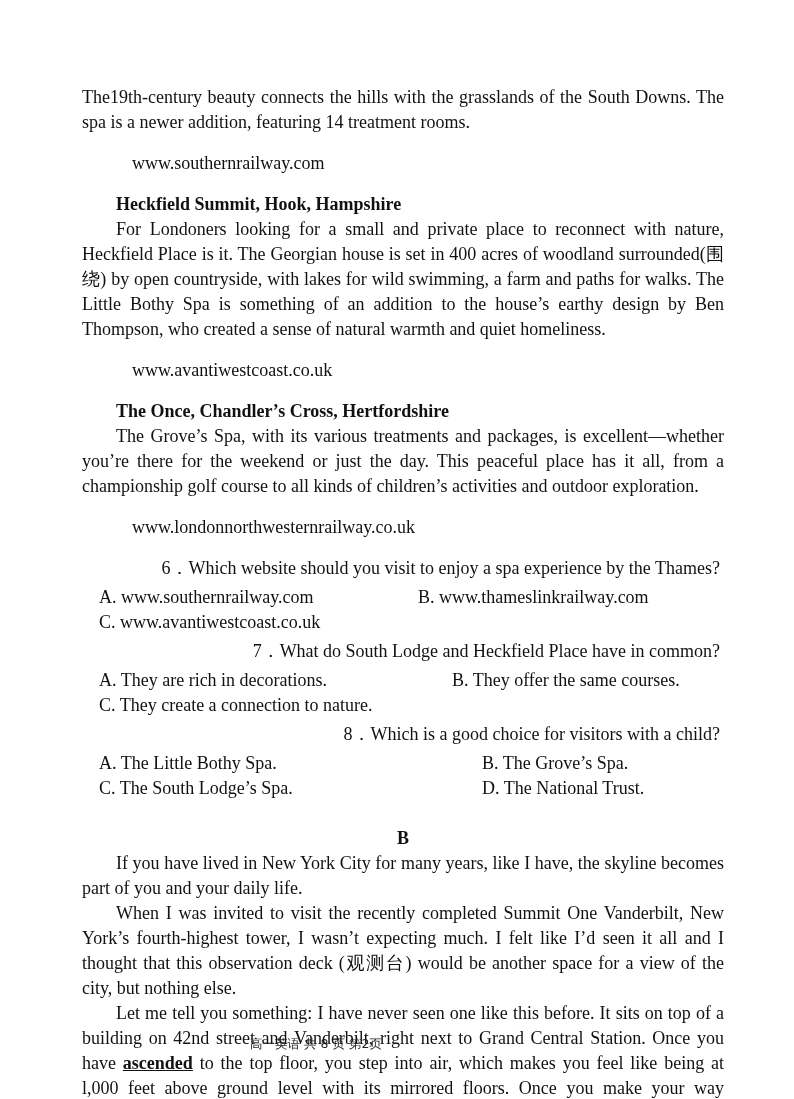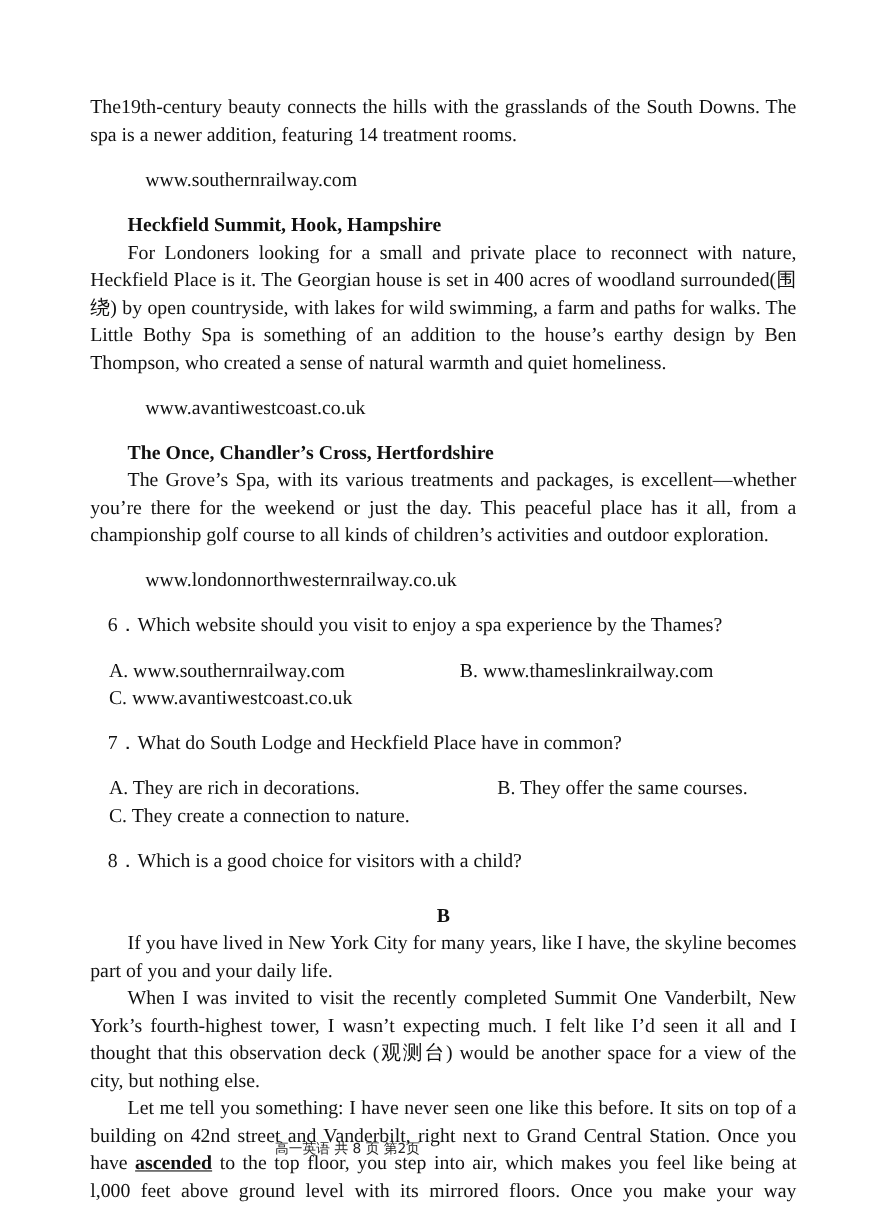--- a/index.html
+++ b/index.html
@@ -3,21 +3,21 @@
   <meta charset="utf-8">
   <style>
     html, body { margin: 0; padding: 0; background: #ffffff; }
     body { width: 794px; height: 1099px; position: relative; overflow: hidden;
       font-family: "Liberation Serif", "DejaVu Serif", serif; color: #111; }
     .page { position: absolute; left: 82px; top: 85px; width: 642px; font-size: 18px; line-height: 25px; }
     .p { text-align: justify; text-align-last: left; margin: 0; }
     .indent { text-indent: 34px; }
     .url { padding-left: 34px; margin: 16px; }
     .heading { padding-left: 34px; margin: 0; font-weight: bold; }
-    .q { margin: 16px; padding-left: 0; }
+    .q { margin: 4px; padding-left: 0; text-align: right; }
     .opts { display: grid; margin: 0; }
     .opts span { display: block; }
     .opts.q6 { grid-template-columns: 319px 323px; padding-left: 17px; }
     .opts.q7 { grid-template-columns: 353px 289px; padding-left: 17px; }
     .opts.q8 { grid-template-columns: 383px 259px; padding-left: 17px; }
     .section-b { text-align: center; font-weight: bold; margin: 25px 0 0 0; }
     .underline-bold { font-weight: bold; text-decoration: underline; }
     .footer { position: absolute; top: 1036px; left: 0; width: 632px; text-align: center;
       font-size: 12.5px; font-family: "DejaVu Sans", sans-serif; color: #222; }
   </style>
@@ -49,20 +49,26 @@
     <p class="q">7．What do South Lodge and Heckfield Place have in common?</p>
     <div class="opts q7">
       <span>A. They are rich in decorations.</span>
       <span>B. They offer the same courses.</span>
       <span>C. They create a connection to nature.</span>
     </div>
   </div>
 
   <div>
     <p class="q">8．Which is a good choice for visitors with a child?</p>
+    <div class="opts q8">
+      <span>A. The Little Bothy Spa.</span>
+      <span>B. The Grove’s Spa.</span>
+      <span>C. The South Lodge’s Spa.</span>
+      <span>D. The National Trust.</span>
+    </div>
   </div>
 
   <p class="section-b">B</p>
   <p class="p indent">If you have lived in New York City for many years, like I have, the skyline becomes part of you and your daily life.</p>
   <p class="p indent">When I was invited to visit the recently completed Summit One Vanderbilt, New York’s fourth-highest tower, I wasn’t expecting much. I felt like I’d seen it all and I thought that this observation deck (观测台) would be another space for a view of the city, but nothing else.</p>
   <p class="p indent"><span>Let me tell you something: I have never seen one like this before. It sits on top of a building on 42nd street and Vanderbilt, right next to Grand Central Station. Once you have </span><span class="underline-bold">ascended</span><span> to the top floor, you step into air, which makes you feel like being at l,000 feet above ground level with its mirrored floors. Once you make your way throughout the space, you feel like New York is part of a body, and your sense of space is challenged by the reflections of the light. The reflections create endless possibilities for photos and videos, and the light changes throughout the day. I took out my camera and began to take photos, feeling a</span></p>
 </div>
 
 <div class="footer">高一英语 共 8 页 第2页</div>
 

